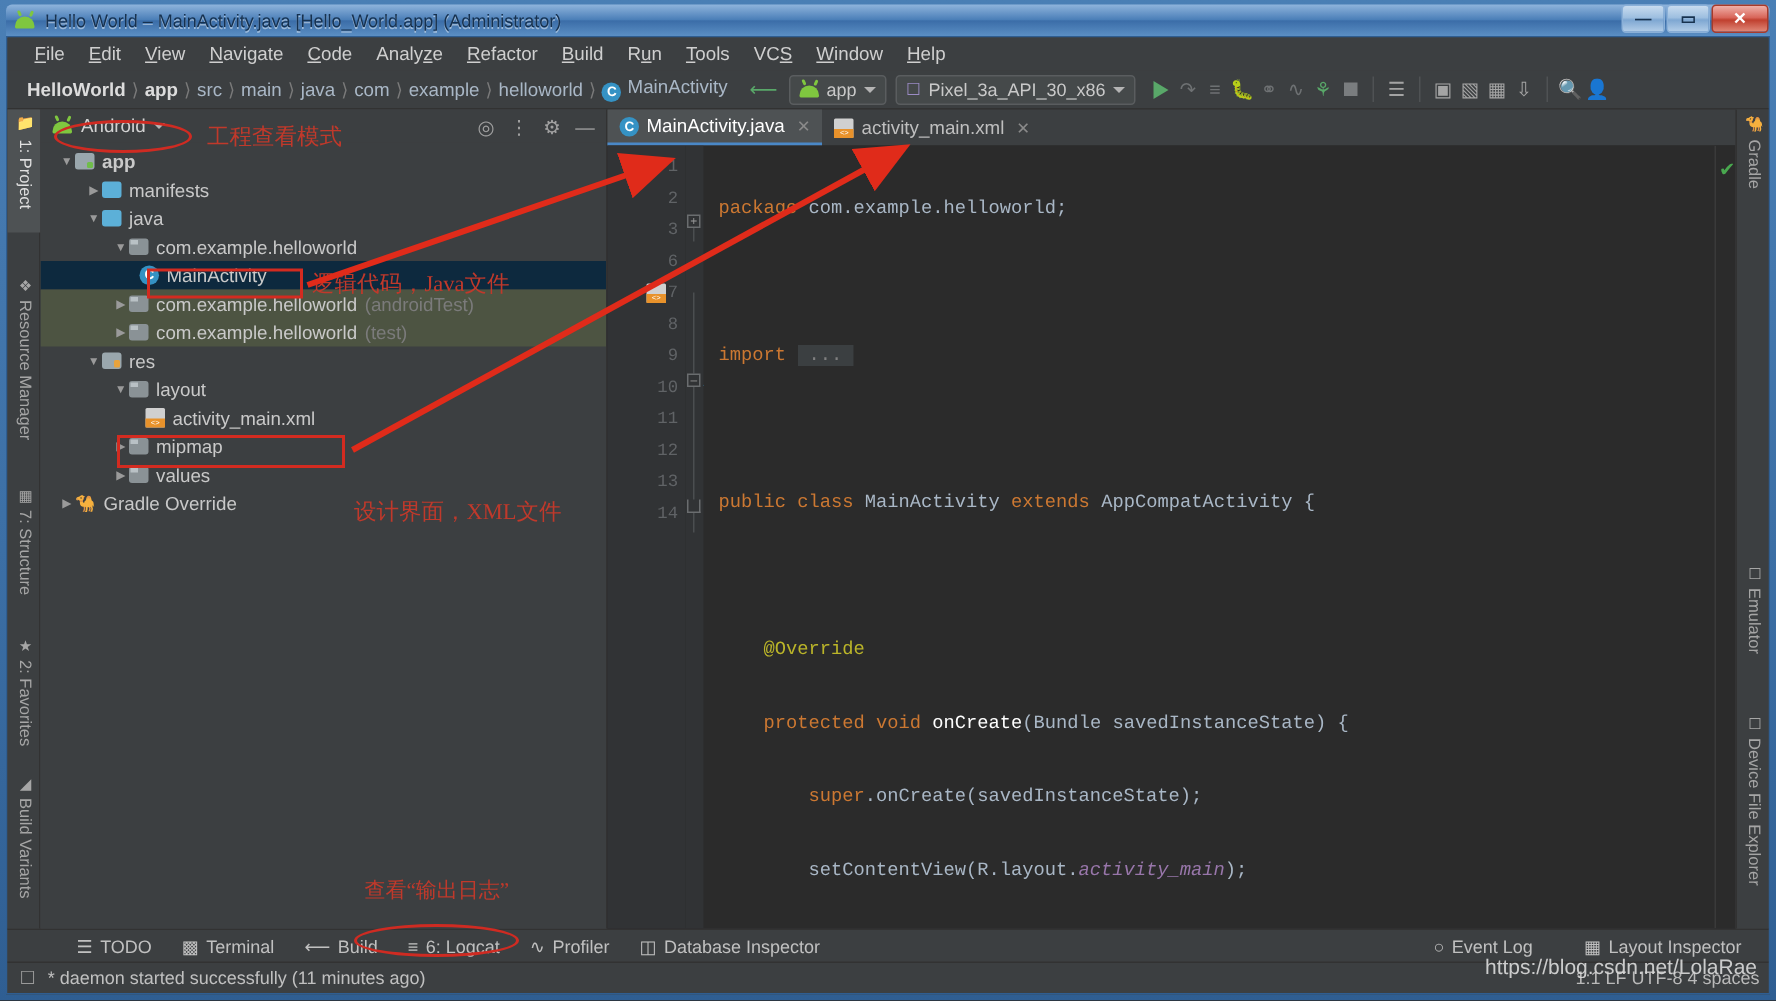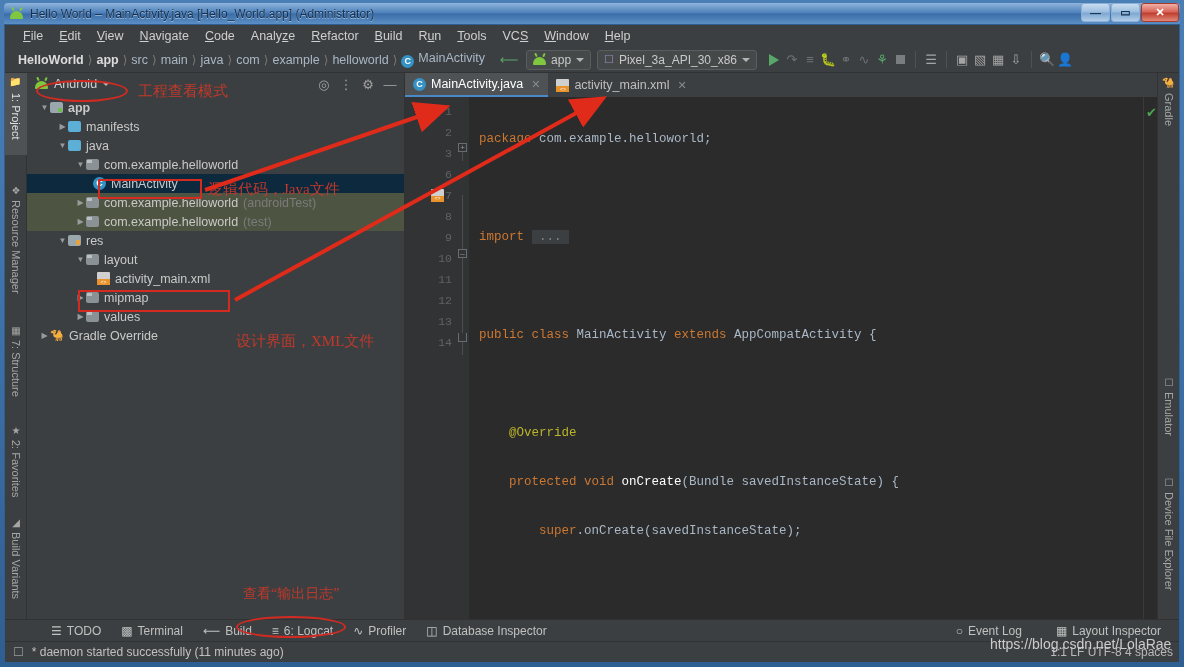--- a/index.html
+++ b/index.html
@@ -457,20 +457,21 @@
           <div id="codetext">
             <div class="cl"><span class="k">package</span> <span class="pl">com.example.helloworld;</span></div>
             <div class="cl"></div>
             <div class="cl"><span class="k">import</span> <span style="background:#3b3f41;color:#808080">&nbsp;...&nbsp;</span></div>
             <div class="cl"></div>
             <div class="cl"><span class="k">public class</span> <span class="pl">MainActivity</span> <span class="k">extends</span> <span class="pl">AppCompatActivity {</span></div>
             <div class="cl"></div>
             <div class="cl">    <span class="an">@Override</span></div>
             <div class="cl">    <span class="k">protected void</span> <span class="fn">onCreate</span><span class="pl">(Bundle savedInstanceState) {</span></div>
             <div class="cl">        <span class="k">super</span><span class="pl">.onCreate(savedInstanceState);</span></div>
+            <div class="cl">        <span class="pl">setContentView(R.layout.</span><span class="it">activity_main</span><span class="pl">);</span></div>
             
             
           </div>
 
           <div id="rmargin">
             <span class="chk">✔</span>
           </div>
         </div>
       </div>
 

